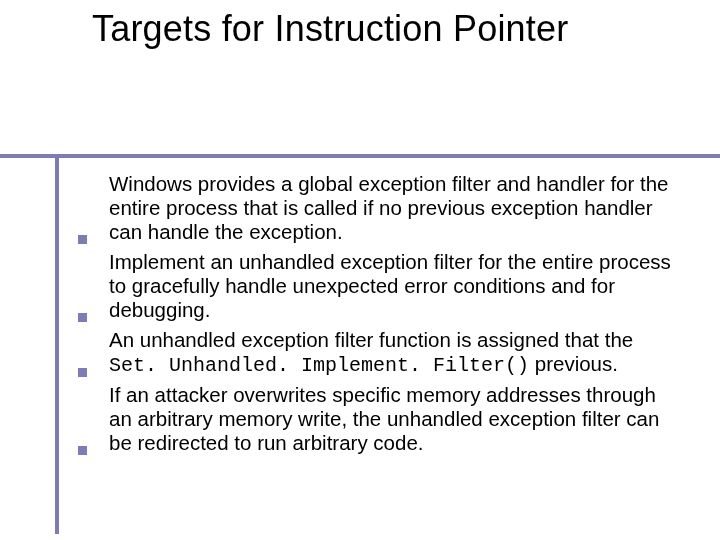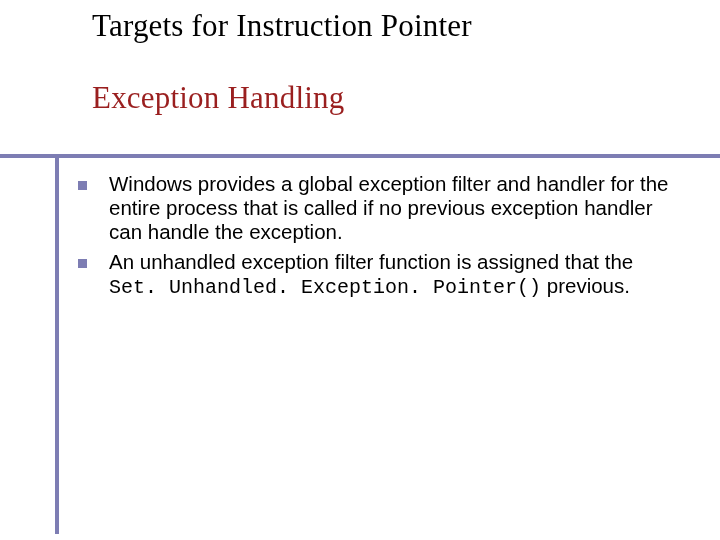--- a/index.html
+++ b/index.html
@@ -32,38 +32,38 @@
     left: 55px;
     width: 4px;
     height: 380px;
     background: #7d7db3;
   }
   .title {
     position: absolute;
     top: 8px;
     left: 92px;
     width: 560px;
-    font-family: Liberation Serif, serif;
-    font-size: 31px;
+    font-family: Liberation Sans, sans-serif;
+    font-size: 36px;
     line-height: 1.16;
     letter-spacing: 0.2px;
     color: #000;
   }
   .title .ex {
     color: #9a1f1f;
   }
   .body {
     position: absolute;
     top: 172px;
     left: 78px;
     width: 600px;
   }
   .item {
     display: flex;
-    align-items: flex-start;
+    align-items: flex-end;
     margin-bottom: 6px;
   }
   .bullet {
     flex: 0 0 auto;
     width: 9px;
     height: 9px;
     background: #7d7db3;
     margin-top: 9px;
     margin-right: 22px;
   }
@@ -79,36 +79,43 @@
   }
 </style>
 </head>
 <body>
 
 <div class="slide">
 
   <div class="title">
     <span>Targets for Instruction Pointer</span><br>
     <br>
-    <span class="ex">Exception Handling</span>
   </div>
 
   <div class="rule-top"></div>
   <div class="rule-left"></div>
 
   <div class="body">
 
     <div class="item">
       <div class="bullet"></div>
       <div class="text">Windows provides a global exception filter and handler for the entire process that is called if no previous exception handler can handle the exception.</div>
     </div>
 
+    <div class="item">
+      <div class="bullet"></div>
+      <div class="text">Implement an unhandled exception filter for the entire process to gracefully handle unexpected error conditions and for debugging.</div>
+    </div>
 
     <div class="item">
       <div class="bullet"></div>
       <div class="text">
-        <span>An unhandled exception filter function is assigned that the </span><span class="mono">Set. Unhandled. Exception. Pointer()</span><span> previous.</span>
+        <span>An unhandled exception filter function is assigned that the </span><span class="mono">Set. Unhandled. Implement. Filter()</span><span> previous.</span>
       </div>
     </div>
 
+    <div class="item">
+      <div class="bullet"></div>
+      <div class="text">If an attacker overwrites specific memory addresses through an arbitrary memory write, the unhandled exception filter can be redirected to run arbitrary code.</div>
+    </div>
 
   </div>
 </div>
 
 </body></html>

